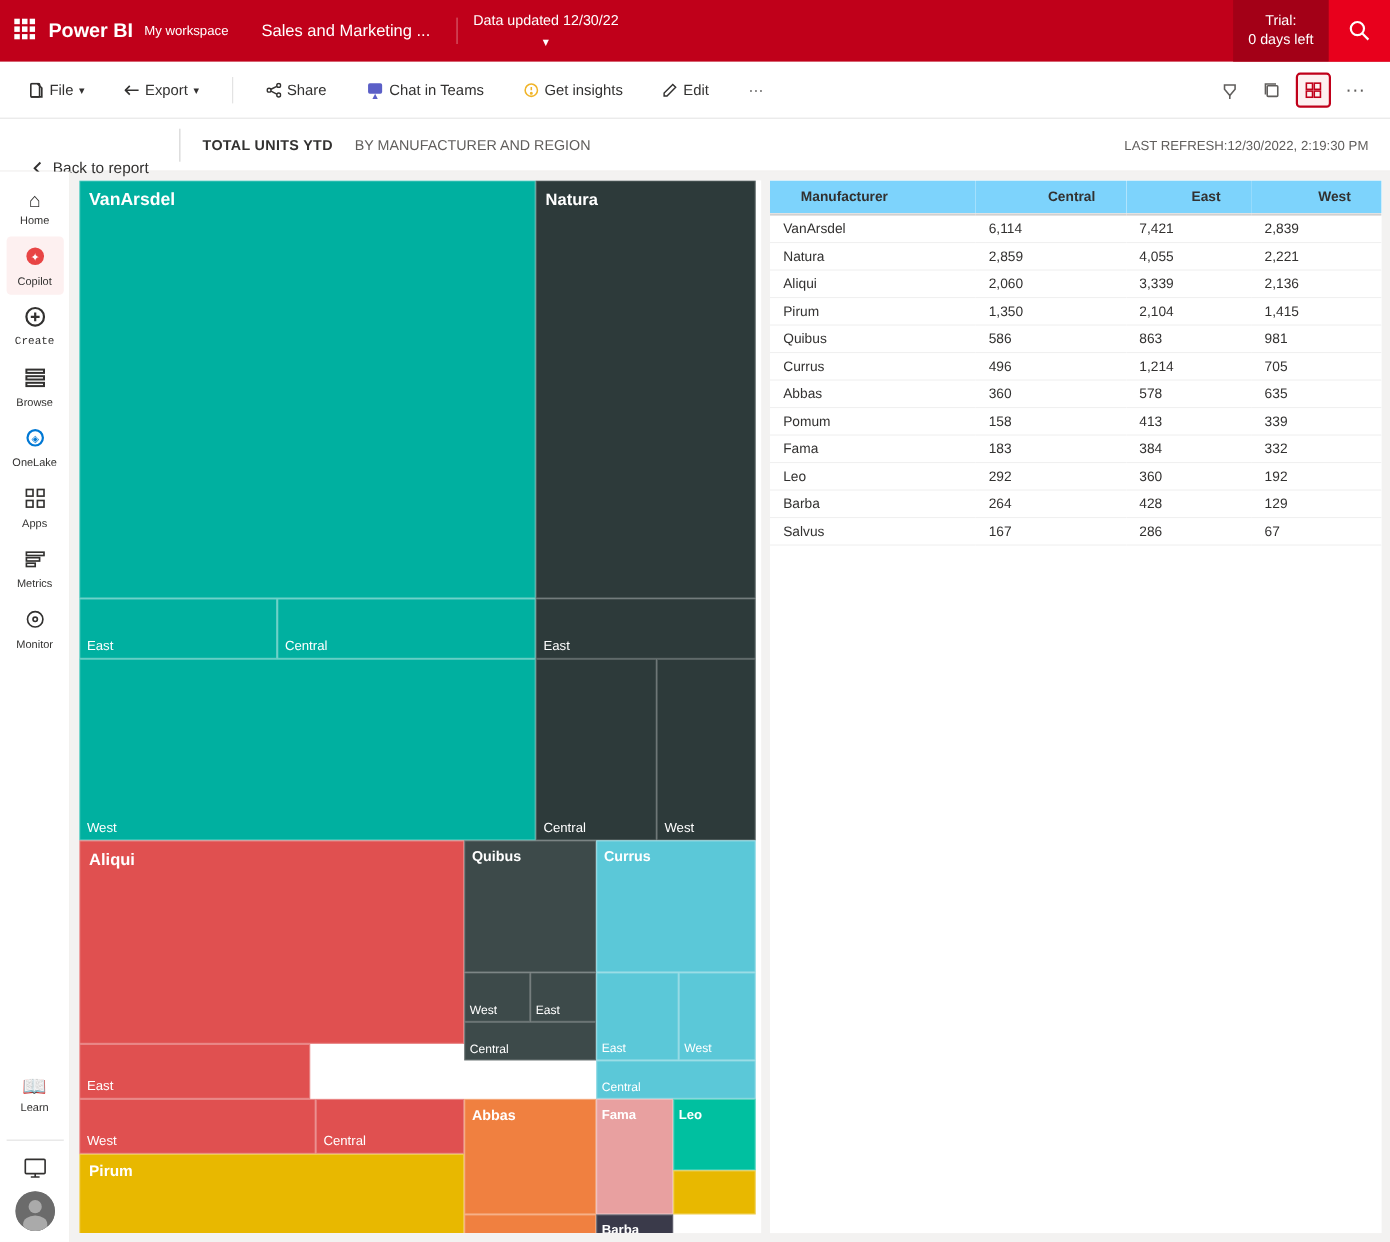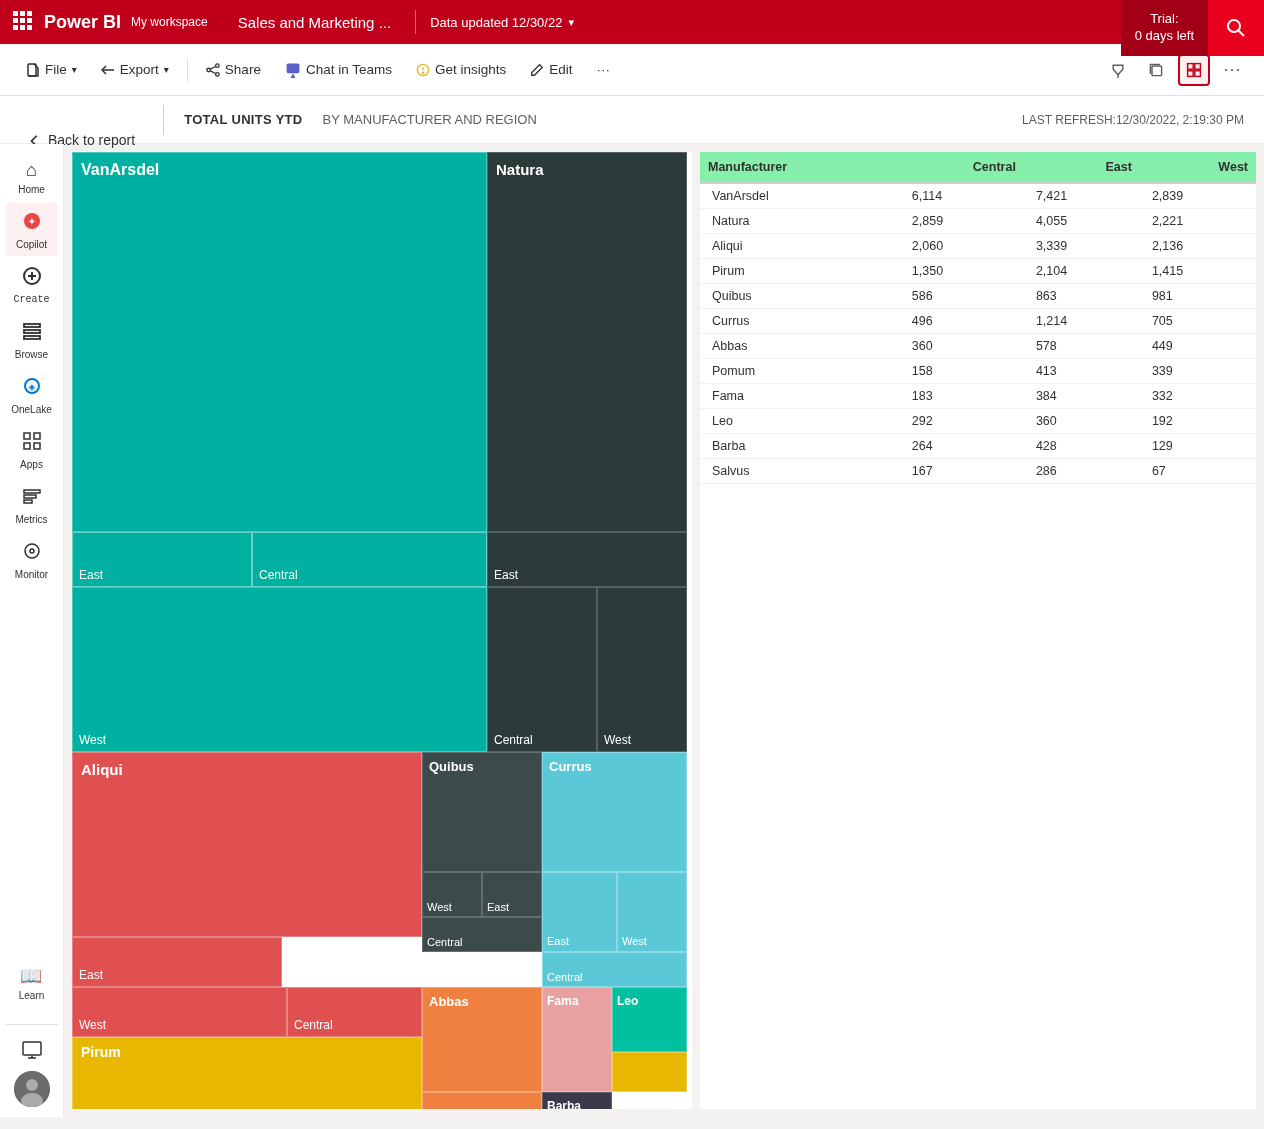--- a/index.html
+++ b/index.html
@@ -1,34 +1,34 @@
 <!DOCTYPE html>
 <html><head>
   <meta charset="utf-8">
   <style>
     * { margin: 0; padding: 0; box-sizing: border-box; }
     body { font-family: 'Segoe UI', Arial, sans-serif; width: 1264px; height: 1129px; overflow: hidden; background: #f3f2f1; }
 
     
     .top-bar {
-      display: flex; align-items: center; background: #c0001a; height: 44px; padding: 0 12px; color: white; position: relative; z-index: 10;
+      display: flex; align-items: center; background: #c0001a; height: 56px; padding: 0 12px; color: white; position: relative; z-index: 10;
     }
     .waffle-icon { margin-right: 12px; cursor: pointer; }
     .brand { font-weight: 700; font-size: 18px; margin-right: 10px; }
     .workspace { font-size: 12px; font-weight: 400; margin-right: 30px; }
     .report-title { font-size: 15px; margin-right: 10px; }
     .separator-v { width: 1px; height: 24px; background: rgba(255,255,255,0.4); margin: 0 14px; }
-    .data-updated { font-size: 13px; display: flex; align-items: center; gap: 6px; }
+    .data-updated { font-size: 13px; display: flex; align-items: center; gap: 6px; flex-direction: column; }
     .data-updated .chevron { font-size: 11px; }
     .trial-box { position: absolute; right: 56px; top: 0; height: 56px; display: flex; align-items: center; justify-content: center; flex-direction: column; background: #a30017; padding: 0 14px; font-size: 13px; line-height: 1.3; }
     .search-btn { position: absolute; right: 0; top: 0; height: 56px; width: 56px; background: #e8001c; display: flex; align-items: center; justify-content: center; cursor: pointer; }
 
     
     .toolbar {
-      display: flex; align-items: center; background: white; height: 52px; padding: 0 16px; border-bottom: 1px solid #e0e0e0; gap: 4px;
+      display: flex; align-items: center; background: white; height: 52px; padding: 0 16px; border-bottom: 1px solid #e0e0e0; gap: 16px;
     }
     .toolbar-btn {
       display: flex; align-items: center; gap: 5px; padding: 5px 10px; border-radius: 4px; cursor: pointer; font-size: 13.5px; color: #323130; border: none; background: transparent;
     }
     .toolbar-btn .chevron { font-size: 10px; }
     .toolbar-sep { width: 1px; height: 24px; background: #e0e0e0; margin: 0 4px; }
     .toolbar-right { margin-left: auto; display: flex; align-items: center; gap: 6px; }
     .toolbar-icon-btn { width: 32px; height: 32px; display: flex; align-items: center; justify-content: center; border-radius: 4px; cursor: pointer; font-size: 16px; color: #323130; border: none; background: transparent; }
     .toolbar-icon-btn.active { border: 2px solid #c0001a; background: #fdf0f0; }
 
@@ -71,21 +71,21 @@
     }
 
     
     .treemap-container {
       width: 100%; height: 100%; position: relative; overflow: hidden;
     }
 
     
     .data-table { width: 100%; border-collapse: collapse; font-size: 13px; }
     .data-table th {
-      text-align: left; padding: 8px 8px; color: #323130; font-weight: 600; border-bottom: 2px solid #d0d0d0; position: sticky; top: 0; background: #86efac; font-size: 12.5px;
+      text-align: left; padding: 8px 28px; color: #323130; font-weight: 600; border-bottom: 2px solid #d0d0d0; position: sticky; top: 0; background: #7dd3fc; font-size: 12.5px;
     }
     .data-table th:not(:first-child) { text-align: right; }
     .data-table td { padding: 5px 12px; border-bottom: 1px solid #f0f0f0; color: #323130; font-size: 12.5px; }
     .data-table td:not(:first-child) { text-align: left; }
   </style>
 </head>
 <body>
 
 <div class="top-bar">
   <span class="waffle-icon">
@@ -457,21 +457,21 @@
             <tr>
               <td>Currus</td>
               <td>496</td>
               <td>1,214</td>
               <td>705</td>
             </tr>
             <tr>
               <td>Abbas</td>
               <td>360</td>
               <td>578</td>
-              <td>449</td>
+              <td>635</td>
             </tr>
             <tr>
               <td>Pomum</td>
               <td>158</td>
               <td>413</td>
               <td>339</td>
             </tr>
             <tr>
               <td>Fama</td>
               <td>183</td>

